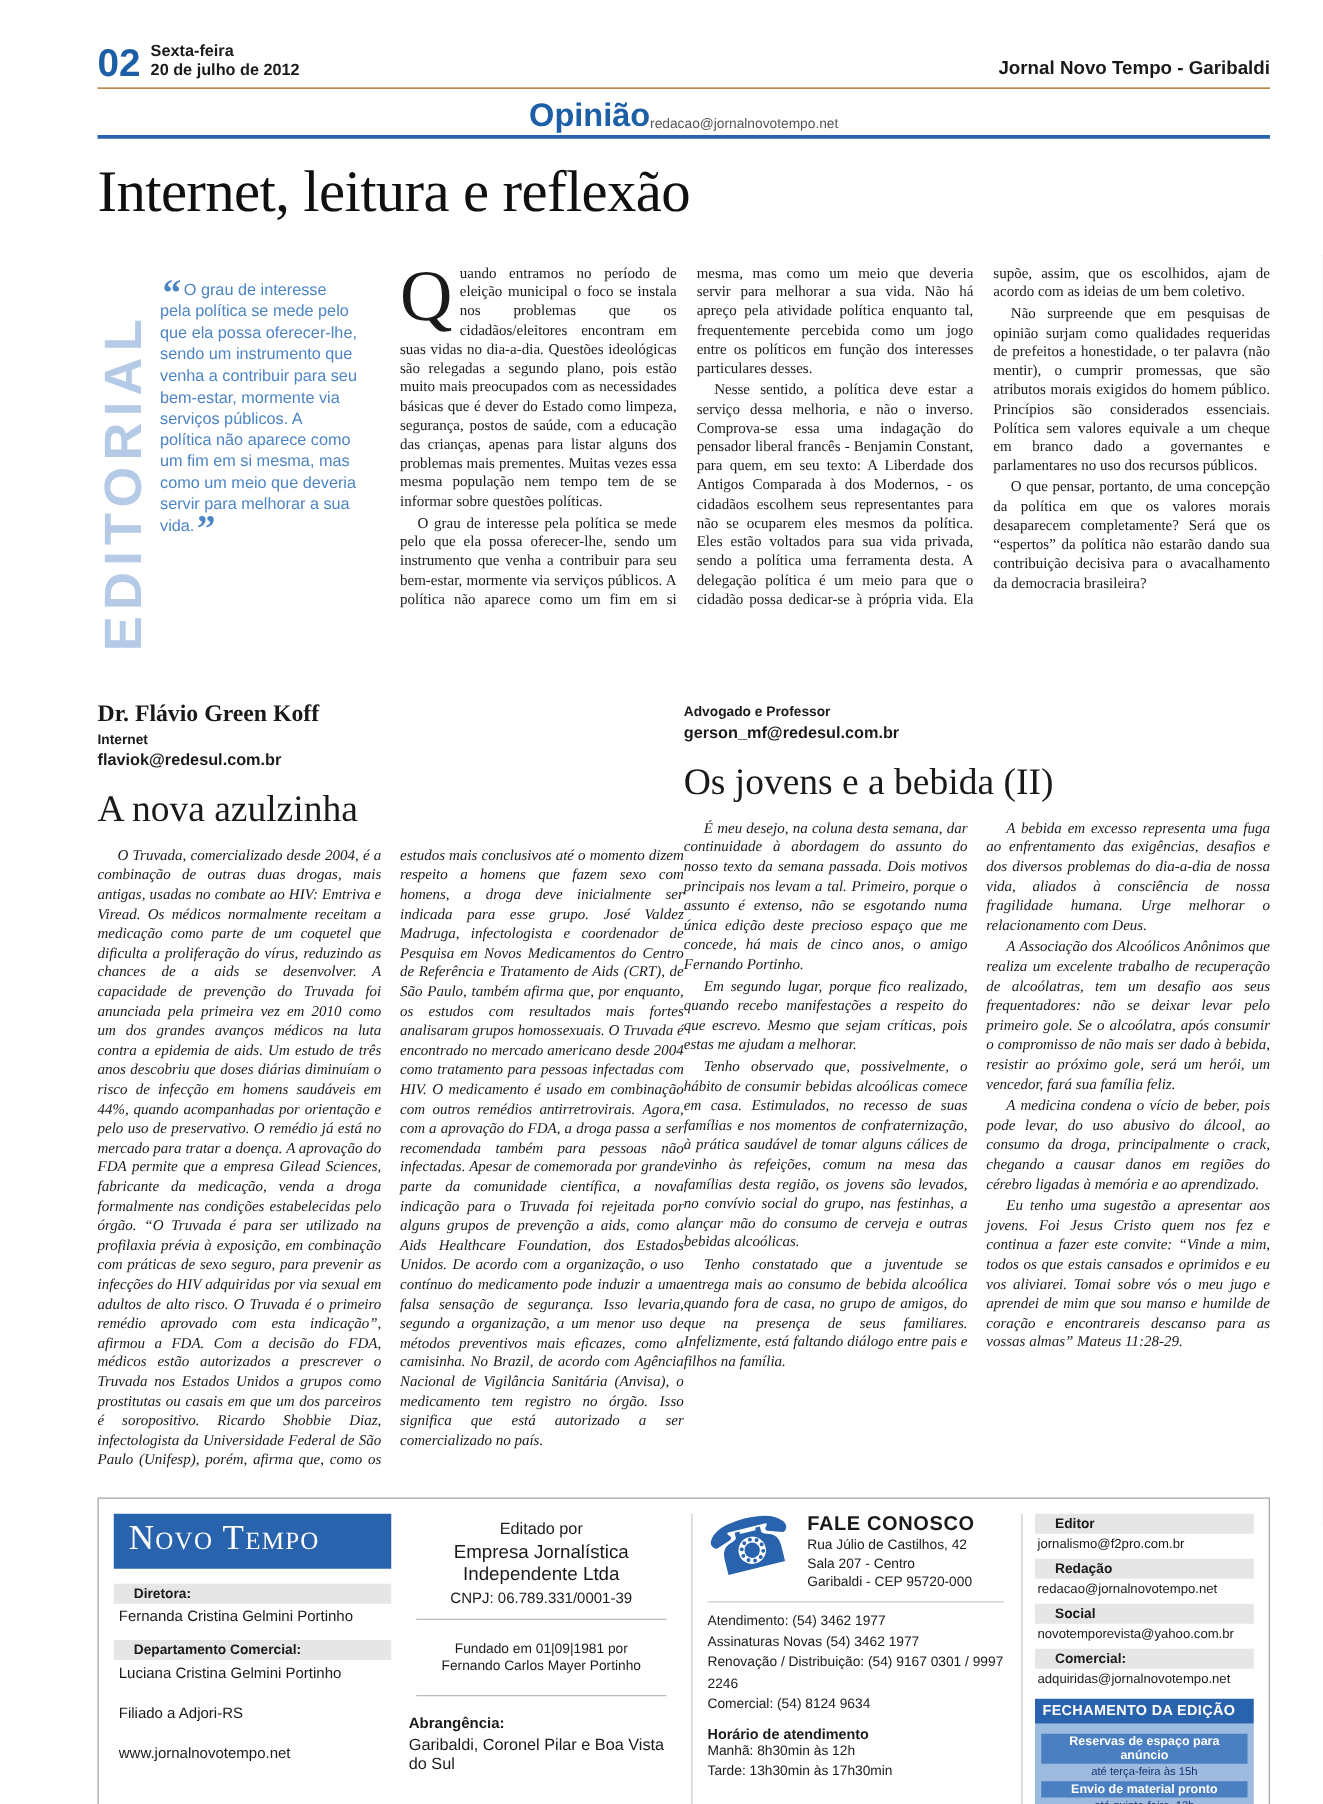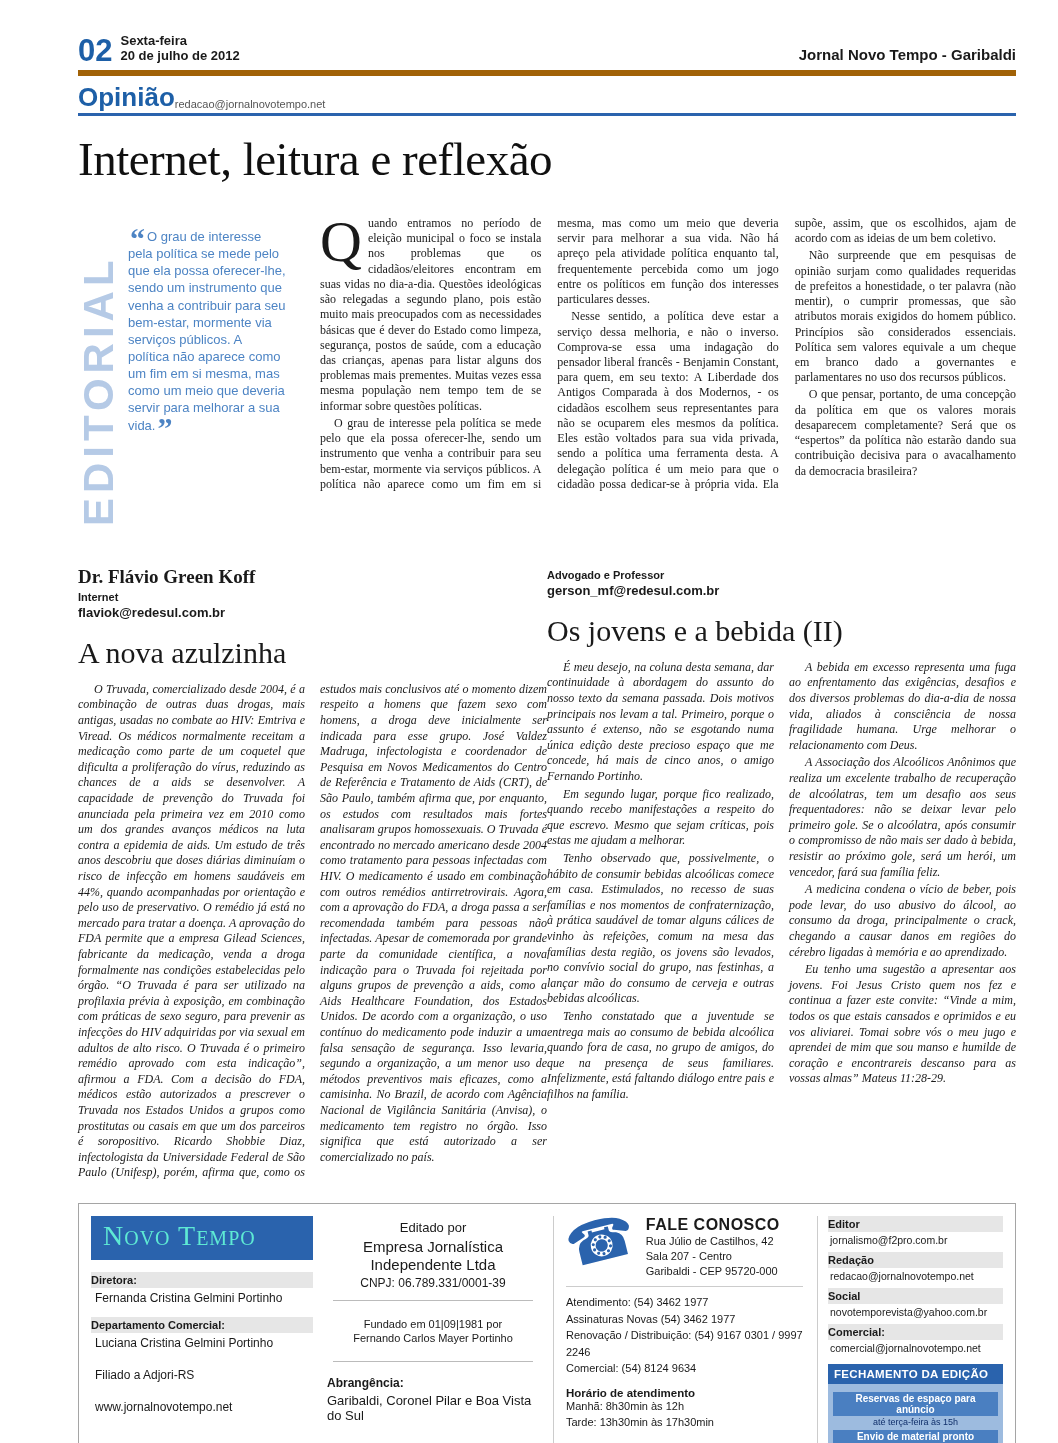--- a/index.html
+++ b/index.html
@@ -5,27 +5,27 @@
   * { box-sizing: border-box; }
   html,body { margin:0; padding:0; background:#e9e9e9; }
   .page {
     width:1058px; min-height:1443px; margin:0 auto; background:#fff;
     padding:34px 42px 28px 78px;
     font-family:"Liberation Sans", sans-serif; color:#1a1a1a;
   }
 
   
   .masthead { display:flex; justify-content:space-between; align-items:flex-end;
-    border-bottom:6px solid #a16207; padding-bottom:5px; }
+    border-bottom:1px solid #a16207; padding-bottom:5px; }
   .mast-left { display:flex; align-items:flex-end; gap:8px; }
   .page-num { font-size:31px; font-weight:bold; color:#1d5fa7; line-height:0.9; }
   .date-block { font-size:13px; font-weight:bold; line-height:1.15; padding-bottom:1px; }
   .journal-name { font-size:15px; font-weight:bold; padding-bottom:2px; }
 
-  .section-bar { display:flex; justify-content:flex-start; align-items:flex-end;
+  .section-bar { display:flex; justify-content:center; align-items:flex-end;
     border-bottom:3px solid #2a63ad; padding:8px 0 3px; }
   .section-title { color:#1d5fa7; font-size:26px; font-weight:bold; margin:0; line-height:1; }
   .section-email { font-size:11px; color:#555; }
 
   .headline { font-family:"Liberation Serif", serif; font-weight:400; font-size:47px;
     margin:16px 0 30px; letter-spacing:-0.5px; color:#101010; }
 
   
   .editorial { display:flex; gap:20px; margin-bottom:40px; }
   .editorial-side { width:222px; flex:0 0 222px; display:flex; gap:8px; }
@@ -53,23 +53,23 @@
     font-size:30px; margin:16px 0 12px; }
   .article-body { column-count:2; column-gap:15px;
     font-family:"Liberation Serif", serif; font-style:italic; font-size:12px;
     line-height:1.3; text-align:justify; }
   .article-body p { margin:0 0 2px; text-indent:16px; }
 
   
   .colophon { border:1px solid #a5a5a5; margin-top:22px; display:flex;
     padding:12px 12px 14px; gap:14px; font-size:11px; }
   .col-brand { width:222px; flex:0 0 222px; }
-  .logo { background:#2a63ad; color:#5eead4; font-family:"Liberation Serif", serif;
+  .logo { background:#2a63ad; color:#ffffff; font-family:"Liberation Serif", serif;
     font-variant:small-caps; font-size:28px; padding:4px 12px 8px; letter-spacing:1px; }
-  .f-label { font-weight:bold; background:#e6e6e6; padding:2px 0; margin-top:12px; font-size:11px; }
+  .f-label { font-weight:bold; background:#e6e6e6; padding:2px 16px; margin-top:12px; font-size:11px; }
   .f-value { padding:3px 4px 0; font-size:12px; }
   .f-plain { padding:2px 4px 0; font-size:12px; margin-top:16px; }
 
   .col-publisher { width:212px; flex:0 0 212px; text-align:center; padding-top:4px; }
   .edit-label { font-size:13px; }
   .company { font-size:15px; margin:3px 0 2px; line-height:1.2; }
   .cnpj { font-size:12px; margin-bottom:10px; }
   .thin-rule { border:none; border-top:1px solid #bbb; margin:10px 6px; }
   .founded { font-size:11px; line-height:1.3; width:170px; margin:16px auto; }
   .coverage-label { font-weight:bold; text-align:left; margin-top:14px; font-size:12px; }
@@ -224,21 +224,21 @@
       <div class="email-entry">
         <div class="f-label">Redação</div>
         <div class="email-value">redacao@jornalnovotempo.net</div>
       </div>
       <div class="email-entry">
         <div class="f-label">Social</div>
         <div class="email-value">novotemporevista@yahoo.com.br</div>
       </div>
       <div class="email-entry">
         <div class="f-label">Comercial:</div>
-        <div class="email-value">comercial@jornalnovotempo.net</div>
+        <div class="email-value">adquiridas@jornalnovotempo.net</div>
       </div>
 
       <div class="closing">
         <div class="closing-title">FECHAMENTO DA EDIÇÃO</div>
         <div class="closing-body">
           <div class="c-bold">Reservas de espaço para anúncio</div>
           <div class="c-small">até terça-feira às 15h</div>
           <div class="c-bold">Envio de material pronto</div>
           <div class="c-small">até quinta-feira, 12h</div>
 

